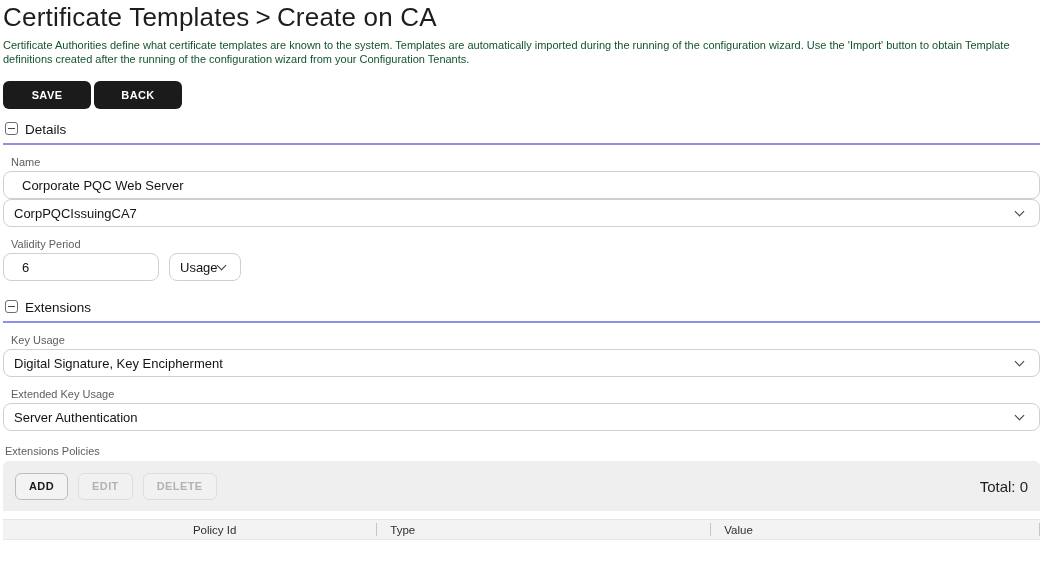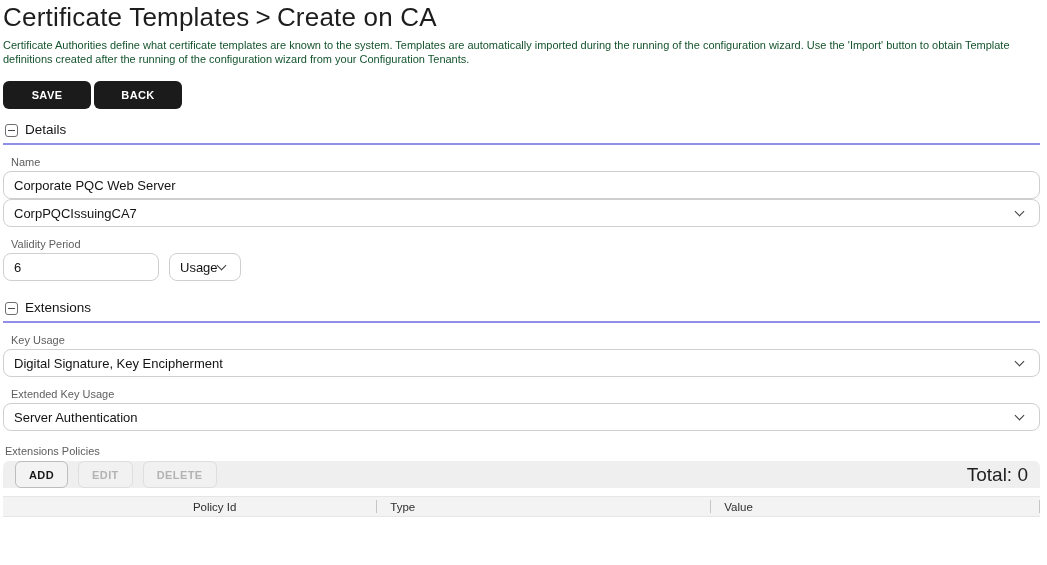--- a/index.html
+++ b/index.html
@@ -13,62 +13,62 @@
   .page-desc { margin-top: 5px; font-size: 11px; line-height: 14px; color: #14532d; max-width: 1037px; }
 
   .action-row { margin-top: 15px; display: flex; gap: 3px; }
   .btn-primary {
     background: #1b1b1b; color: #fff; border: none; border-radius: 6px;
     height: 28px; min-width: 88px; font-size: 11px; font-weight: 700;
     letter-spacing: 0.4px; cursor: pointer; font-family: inherit;
   }
 
   .section-header {
-    margin-top: 13px; display: flex; align-items: flex-end; gap: 7px;
+    margin-top: 13px; display: flex; align-items: flex-start; gap: 7px;
     padding: 0 0 6px 2px; border-bottom: 2px solid #8f8fe8;
   }
   .section-title { font-size: 13.5px; color: #141414; }
   .collapse-box {
     width: 13px; height: 13px; border: 1px solid #6f6f6f; border-radius: 3px;
     display: inline-flex; align-items: center; justify-content: center; cursor: pointer;
     background: #fff; flex: 0 0 auto;
   }
   .collapse-box .minus { width: 7px; height: 1.5px; background: #4a4a4a; }
 
   .field-label { margin: 11px 0 3px 8px; font-size: 11px; color: #5e5e5e; }
 
   .text-input, .select-box {
     height: 28px; width: 100%; border: 1px solid #cfcfcf; border-radius: 8px;
     background: #fff; display: flex; align-items: center; padding: 0 10px;
     font-size: 13px; color: #141414;
   }
-  input.text-input { font-family: inherit; outline: none; display: block; padding: 0 10px; }
+  input.text-input { font-family: inherit; outline: none; display: block; padding: 0 18px; }
   .select-box { justify-content: space-between; cursor: pointer; }
   .chevron {
     width: 7px; height: 7px; border-right: 1.6px solid #3c3c3c; border-bottom: 1.6px solid #3c3c3c;
     transform: rotate(45deg); margin: -4px 6px 0 0; flex: 0 0 auto;
   }
 
   .inline-row { display: flex; gap: 10px; }
   .w-validity { width: 156px; }
   .w-months { width: 72px; }
 
   .policies-label { margin: 14px 0 4px 2px; font-size: 11px; color: #5e5e5e; }
   .policies-toolbar {
-    background: #efefef; border-radius: 6px 6px 0 0; height: 27px;
+    background: #efefef; border-radius: 6px 6px 0 0; height: 50px;
     display: flex; align-items: center; padding: 0 12px; gap: 10px;
   }
   .tb-btn {
     height: 27px; min-width: 53px; padding: 0 13px; border-radius: 6px;
     font-size: 11px; font-weight: 700; letter-spacing: 0.4px; cursor: pointer;
     font-family: inherit;
   }
   .tb-btn.enabled { background: #f3f3f3; border: 1px solid #bdbdbd; color: #1a1a1a; }
   .tb-btn.disabled { background: #f1f1f1; border: 1px solid #dedede; color: #b3b3b3; cursor: default; }
-  .tb-total { margin-left: auto; font-size: 19px; color: #1f1f1f; text-align: right; }
+  .tb-total { margin-left: auto; font-size: 15px; color: #1f1f1f; text-align: right; }
 
   .policies-table { margin-top: 8px; }
   .table-header {
     background: #f3f3f3; height: 21px; display: flex; align-items: center;
     border-top: 1px solid #e6e6e6; border-bottom: 1px solid #e6e6e6;
     font-size: 11.5px; color: #2f2f2f;
   }
   .th { display: flex; align-items: center; height: 100%; }
   .th-policy { width: 36%; padding-left: 50px; justify-content: center; }
   .th-type { width: 32.2%; }

